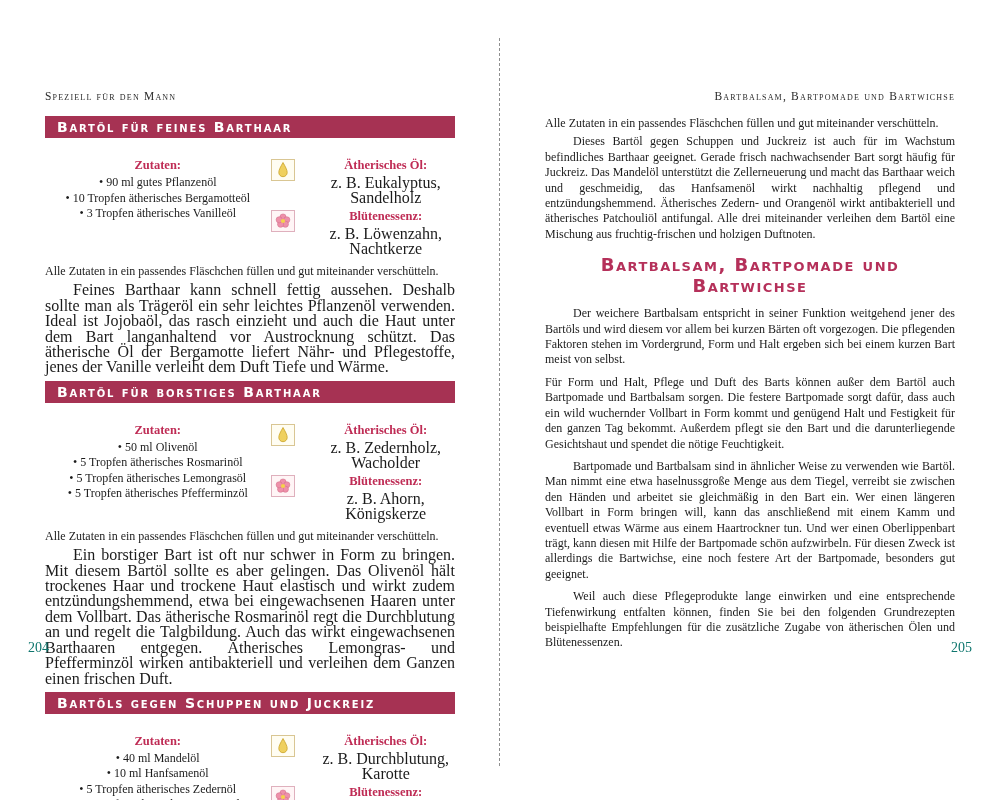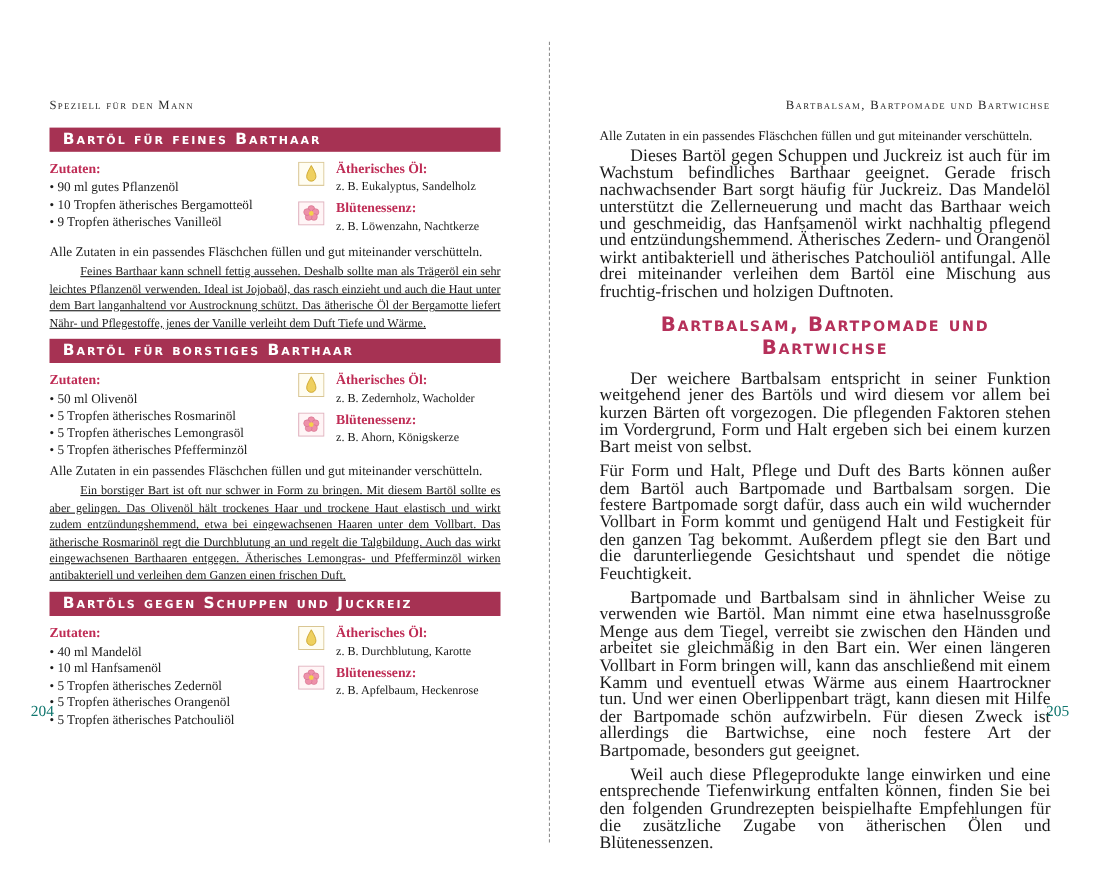--- a/index.html
+++ b/index.html
@@ -19,50 +19,50 @@
   .page-right { left: 500px; }
 
   .running-head {
     font-variant: small-caps; font-size: 11.5px; letter-spacing: 1.2px;
     color: #2a2a2a; margin-bottom: 14px;
   }
   .page-right .running-head { text-align: right; }
 
   .banner {
     background: #a63253; height: 22px; display: flex; align-items: center;
-    padding: 0 12px; margin-bottom: 8px; text-align: right;
+    padding: 0 12px; margin-bottom: 20px; text-align: right;
   }
   .banner-text {
     font-family: "DejaVu Sans", "Liberation Sans", sans-serif;
     font-variant: small-caps; font-weight: bold; font-size: 14px;
     letter-spacing: 1.8px; color: #ffffff; white-space: nowrap;
   }
 
-  .cols { display: flex; margin-bottom: 2px; }
+  .cols { display: flex; margin-bottom: 2px; text-align: center; }
   .col-ing { flex: 0 0 55%; }
   .col-extras { flex: 1; }
 
   .red-label { color: #bf2c55; font-weight: bold; font-size: 12.5px; line-height: 15px; margin-bottom: 2px; }
 
   .ing-list { list-style: none; margin: 0; padding: 0; font-size: 12px; line-height: 15.5px; }
   .ing-list li::before { content: "• "; }
 
-  .extra-row { display: flex; gap: 11px; margin-bottom: 4px; }
+  .extra-row { display: flex; gap: 22px; margin-bottom: 4px; }
   .icon-box { flex: 0 0 auto; line-height: 0; margin-top: 1px; }
-  .extra-value { font-size: 11px; line-height: 15px; }
+  .extra-value { font-size: 16px; line-height: 15px; }
 
   .instruction { margin: 4px 0 0; font-size: 12px; line-height: 15.4px; }
-  .desc { margin: 3px 0 6px; font-size: 11px; line-height: 15.4px; text-align: justify; text-indent: 28px; text-decoration: underline; }
+  .desc { margin: 3px 0 6px; font-size: 16px; line-height: 15.4px; text-align: justify; text-indent: 28px; }
 
   .page-num { position: absolute; top: 640px; font-size: 14px; color: #0f766e; }
   .page-left .page-num { left: 28px; }
   .page-right .page-num { right: 28px; }
 
   .rp-intro { margin: 0; font-size: 12px; line-height: 15.4px; }
-  .rp-par { margin: 3px 0 7px; font-size: 16px; line-height: 15.4px; text-align: justify; text-indent: 28px; }
+  .rp-par { margin: 3px 0 7px; font-size: 12px; line-height: 15.4px; text-align: justify; text-indent: 28px; }
   .rp-par.noindent { text-indent: 0; }
   .section-heading {
     font-family: "DejaVu Sans", "Liberation Sans", sans-serif;
     font-variant: small-caps; font-weight: bold; color: #b5305a;
     font-size: 18px; letter-spacing: 1.5px; text-align: center;
     margin: 12px 0 10px;
   }
 </style>
 </head>
 <body>
@@ -75,21 +75,21 @@
     <section class="recipe">
       <div class="banner">
         <span class="banner-text">Bartöl für feines Barthaar</span>
       </div>
       <div class="cols">
         <div class="col-ing">
           <div class="red-label">Zutaten:</div>
           <ul class="ing-list">
             <li>90 ml gutes Pflanzenöl</li>
             <li>10 Tropfen ätherisches Bergamotteöl</li>
-            <li>9 Tropfen ätherisches Vanilleöl</li>
+            <li>3 Tropfen ätherisches Vanilleöl</li>
           </ul>
         </div>
         <div class="col-extras">
           <div class="extra-row">
             <span class="icon-box">
               <svg width="24" height="22" viewBox="0 0 24 22">
                   <rect x="0.5" y="0.5" width="23" height="21" fill="#fffdf2" stroke="#d9c693"></rect>
                   <path d="M12 3.5 C9.5 8 7.8 10.8 7.8 13.5 a4.2 4.2 0 0 0 8.4 0 C16.2 10.8 14.5 8 12 3.5 Z" fill="#efd05e" stroke="#c9a227" stroke-width="0.8"></path>
                 </svg>
             </span>

